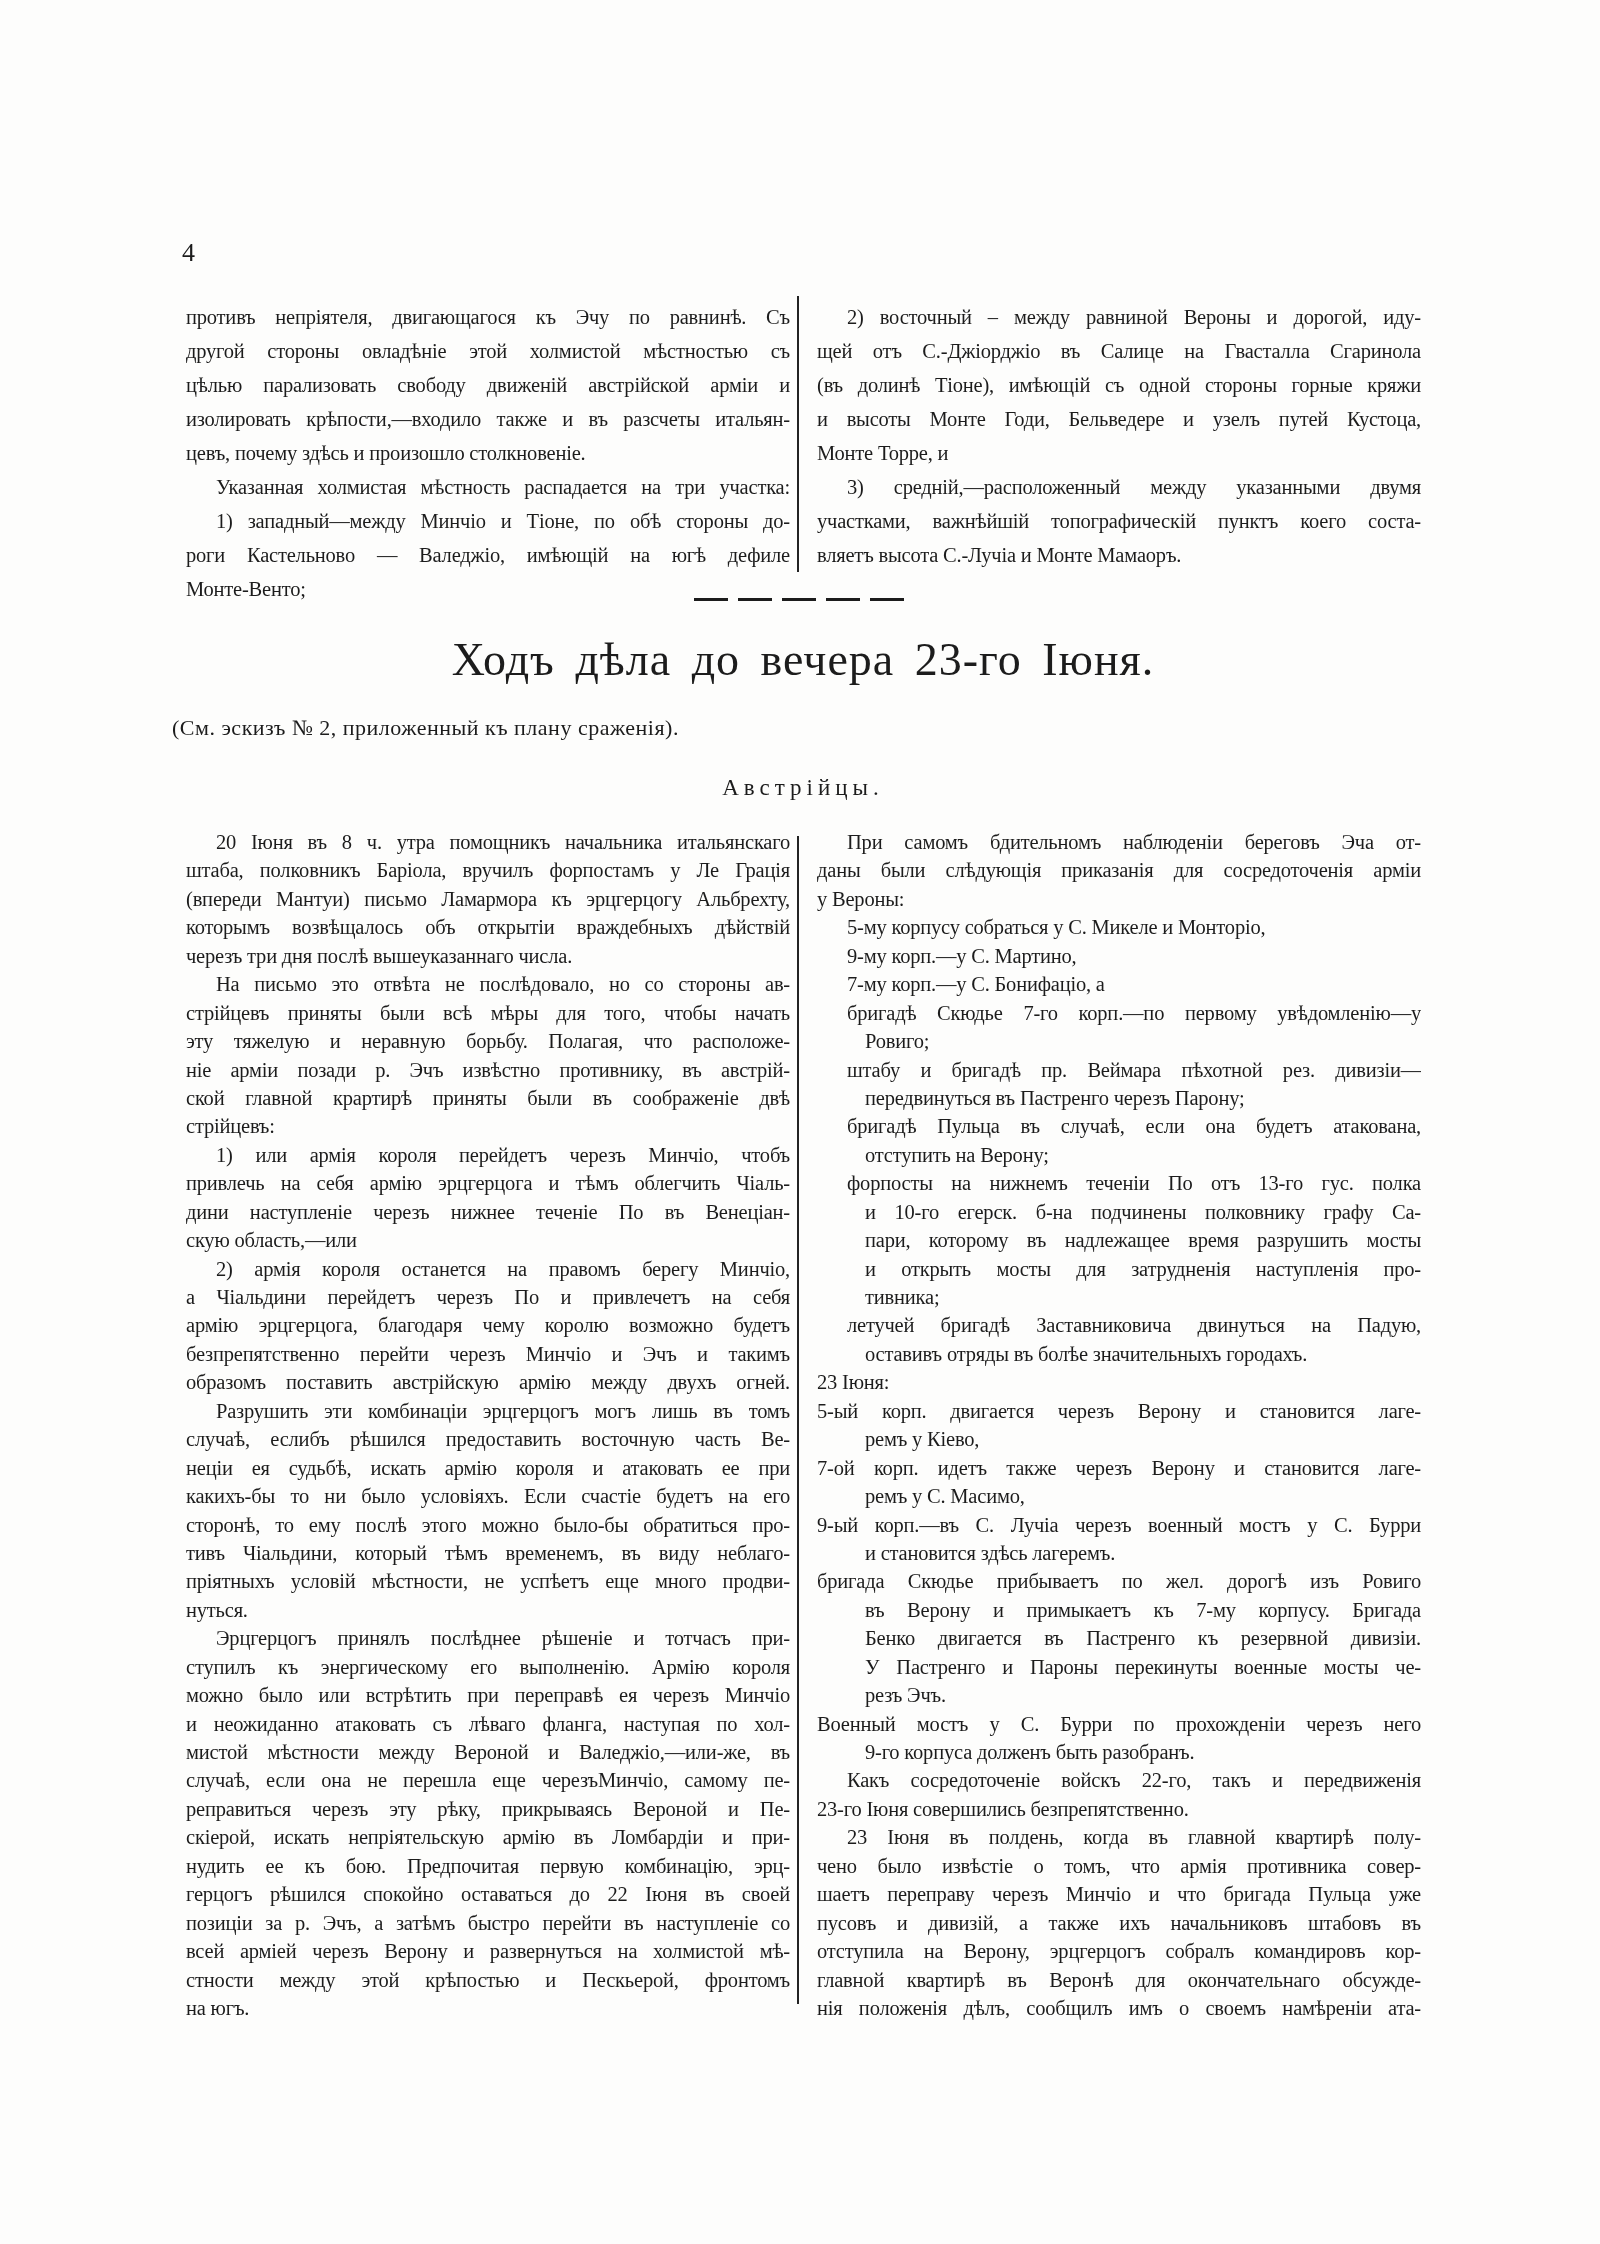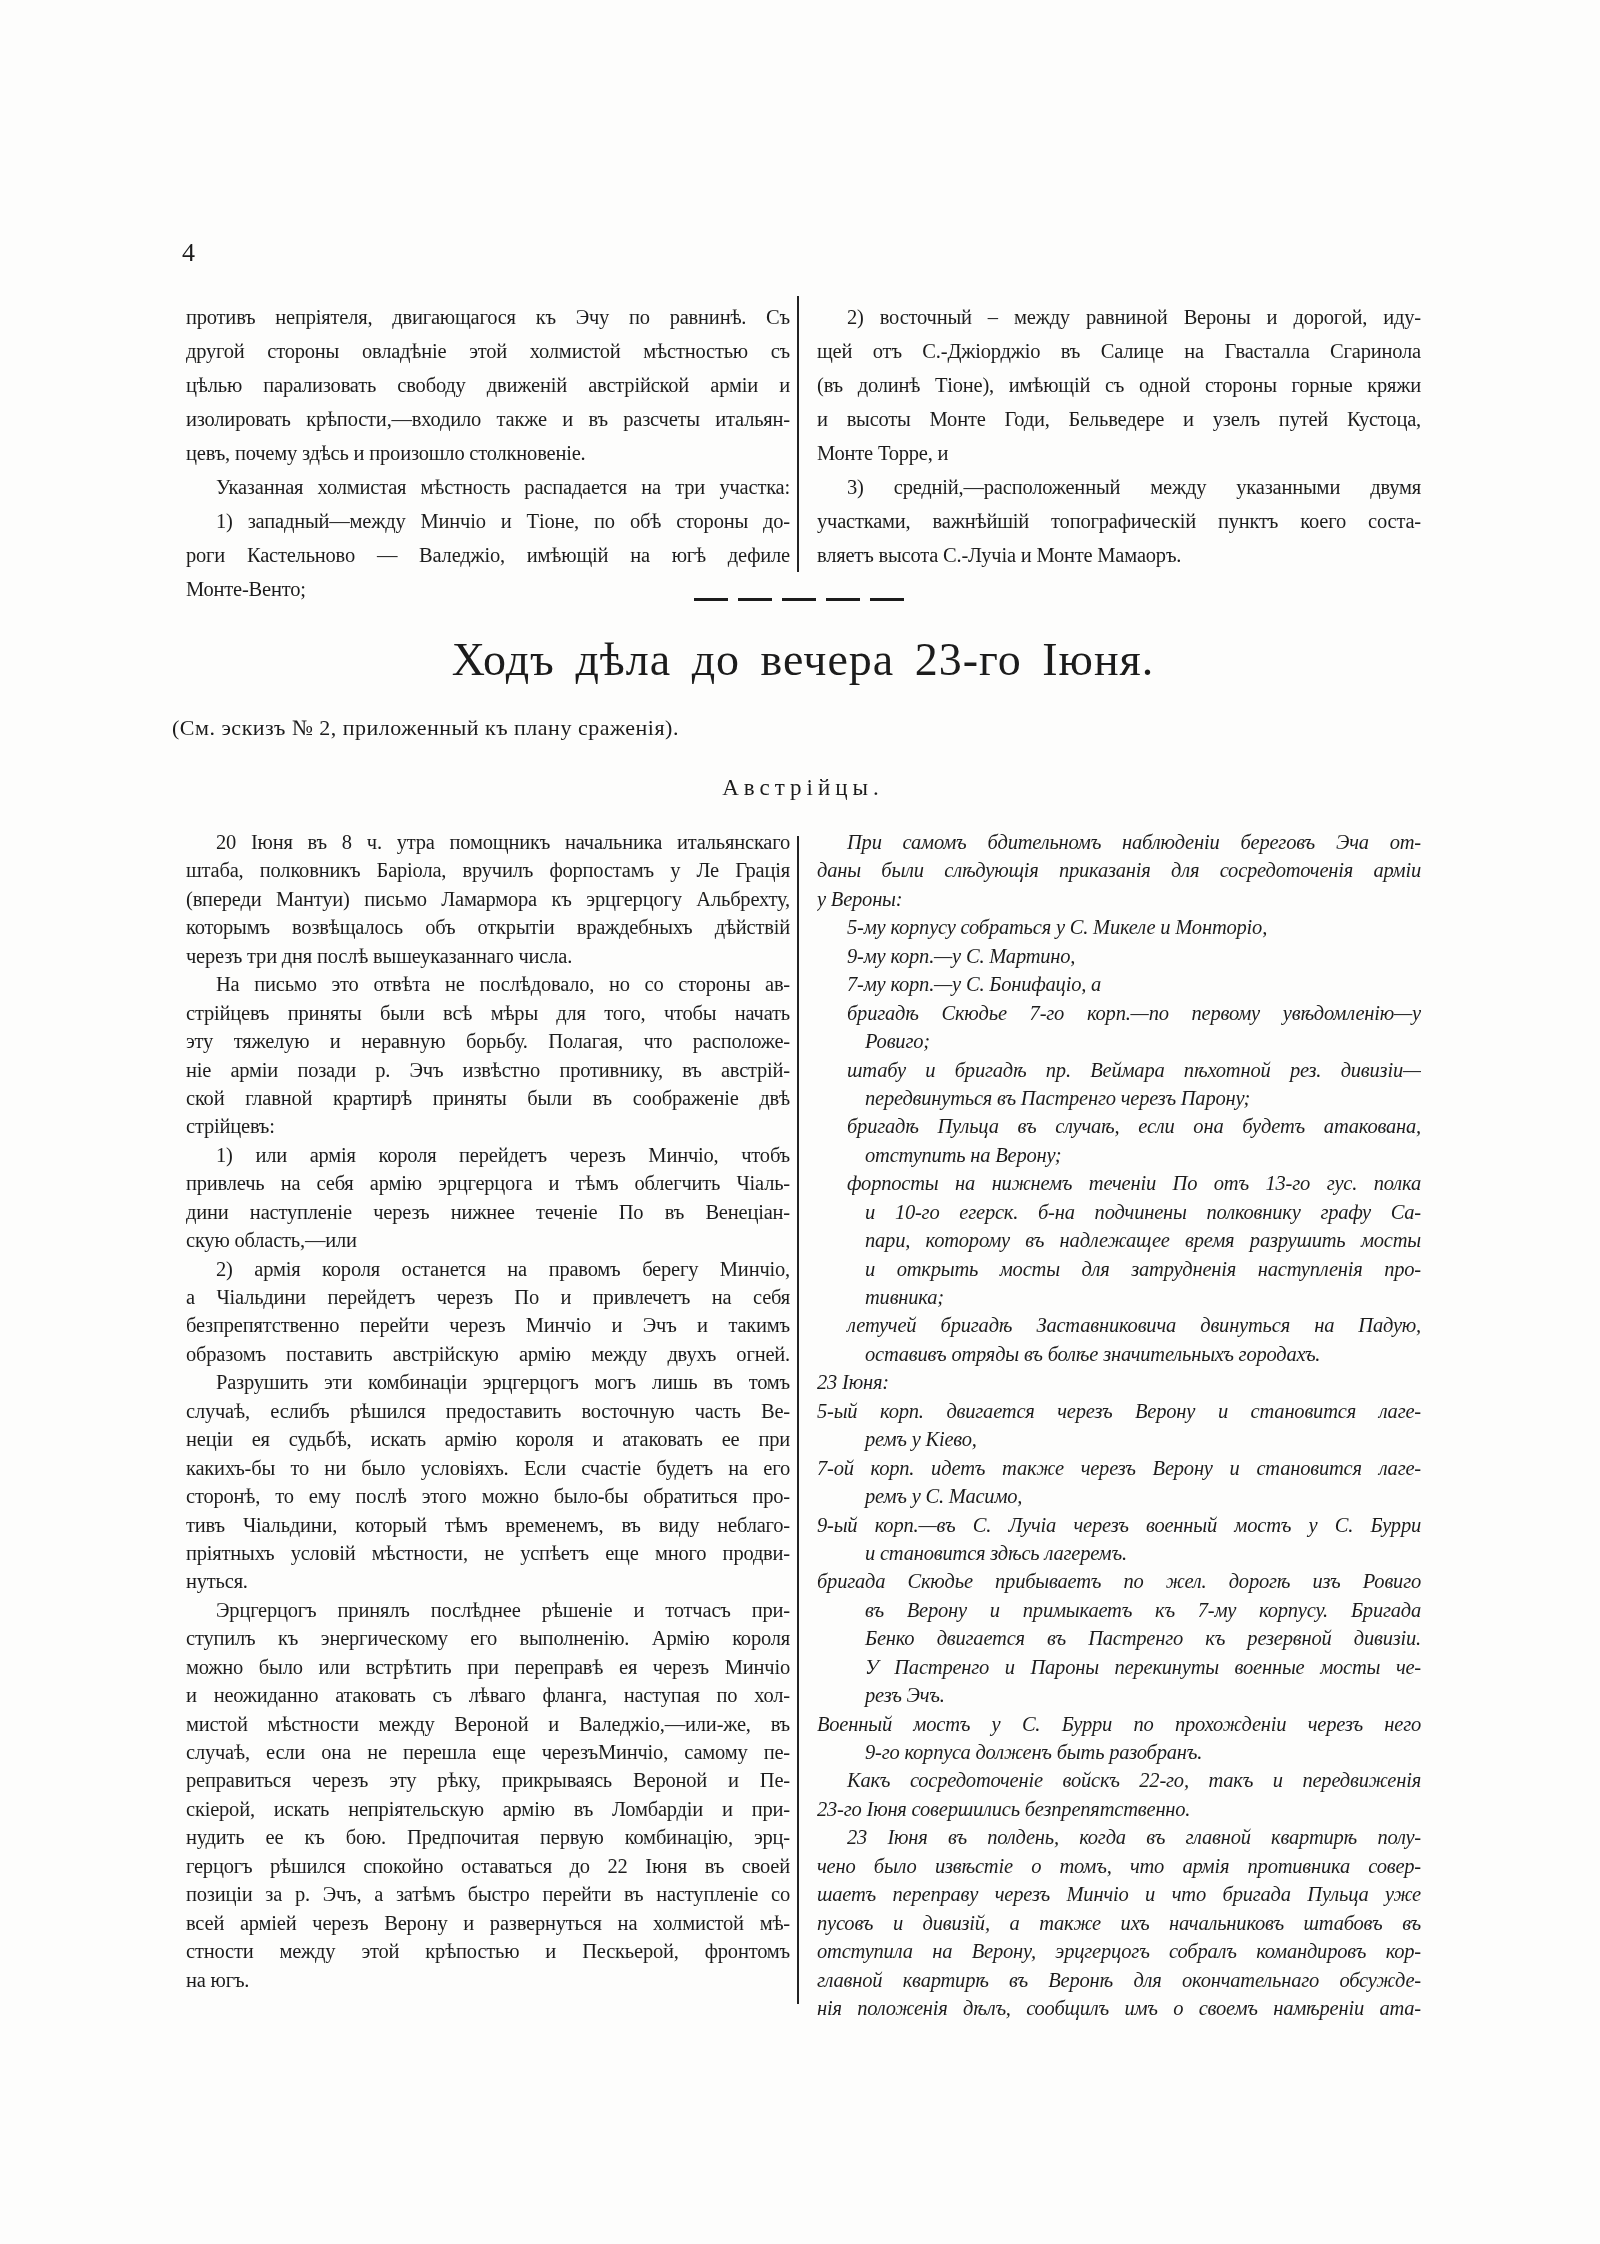--- a/index.html
+++ b/index.html
@@ -10,21 +10,21 @@
     overflow:hidden;
   }
   .pageno {
     position:absolute; left:182px; top:238px;
     font-size:26px; line-height:30px;
   }
   .col { position:absolute; width:604px;margin-top:10px; }
   .intro-left  { left:186px; top:290px; }
   .intro-right { left:817px; top:290px; }
   .body-left   { left:186px; top:818px; }
-  .body-right  { left:817px; top:818px;font-style:italic; }
+  .body-right  { left:817px; top:818px; }
 
   .line {
     font-size:20.5px; letter-spacing:-0.2px;
     height:34px; line-height:34px;
     overflow:hidden; text-align:left; white-space:normal;
   }
   .body-left .line, .body-right .line { height:28.45px; line-height:28.45px; }
   .jf { text-align:justify; text-align-last:justify; }
   .i1 { text-indent:30px; }
   .i2 { text-indent:48px; }
@@ -100,20 +100,21 @@
       <div class="line jf">эту тяжелую и неравную борьбу. Полагая, что расположе-</div>
       <div class="line jf">ніе арміи позади р. Эчъ извѣстно противнику, въ австрій-</div>
       <div class="line jf">ской главной крартирѣ приняты были въ соображеніе двѣ</div>
       <div class="line">стрійцевъ:</div>
       <div class="line jf i1">1) или армія короля перейдетъ черезъ Минчіо, чтобъ</div>
       <div class="line jf">привлечь на себя армію эрцгерцога и тѣмъ облегчить Чіаль-</div>
       <div class="line jf">дини наступленіе черезъ нижнее теченіе По въ Венеціан-</div>
       <div class="line">скую область,—или</div>
       <div class="line jf i1">2) армія короля останется на правомъ берегу Минчіо,</div>
       <div class="line jf">а Чіальдини перейдетъ черезъ По и привлечетъ на себя</div>
+      <div class="line jf">армію эрцгерцога, благодаря чему королю возможно будетъ</div>
       <div class="line jf">безпрепятственно перейти черезъ Минчіо и Эчъ и такимъ</div>
       <div class="line jf">образомъ поставить австрійскую армію между двухъ огней.</div>
       <div class="line jf i1">Разрушить эти комбинаціи эрцгерцогъ могъ лишь въ томъ</div>
       <div class="line jf">случаѣ, еслибъ рѣшился предоставить восточную часть Ве-</div>
       <div class="line jf">неціи ея судьбѣ, искать армію короля и атаковать ее при</div>
       <div class="line jf">какихъ-бы то ни было условіяхъ. Если счастіе будетъ на его</div>
       <div class="line jf">сторонѣ, то ему послѣ этого можно было-бы обратиться про-</div>
       <div class="line jf">тивъ Чіальдини, который тѣмъ временемъ, въ виду неблаго-</div>
       <div class="line jf">пріятныхъ условій мѣстности, не успѣетъ еще много продви-</div>
       <div class="line">нуться.</div>

